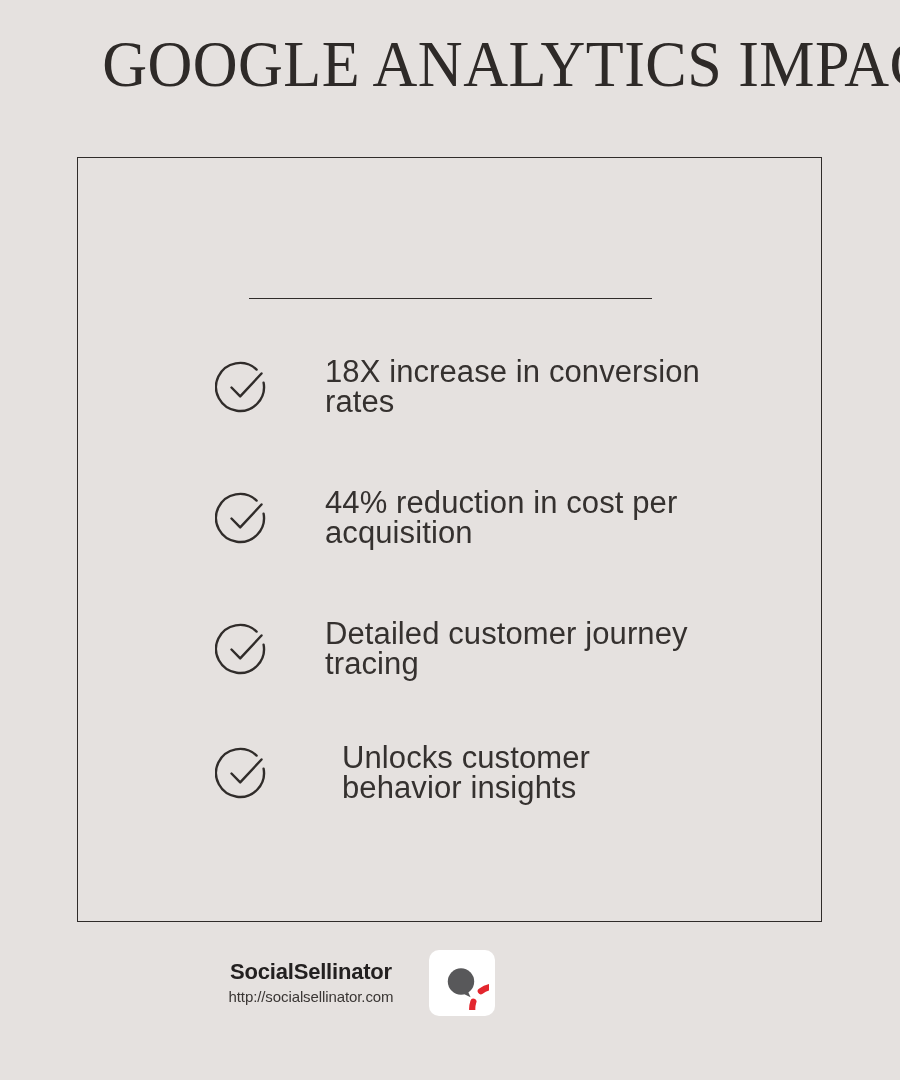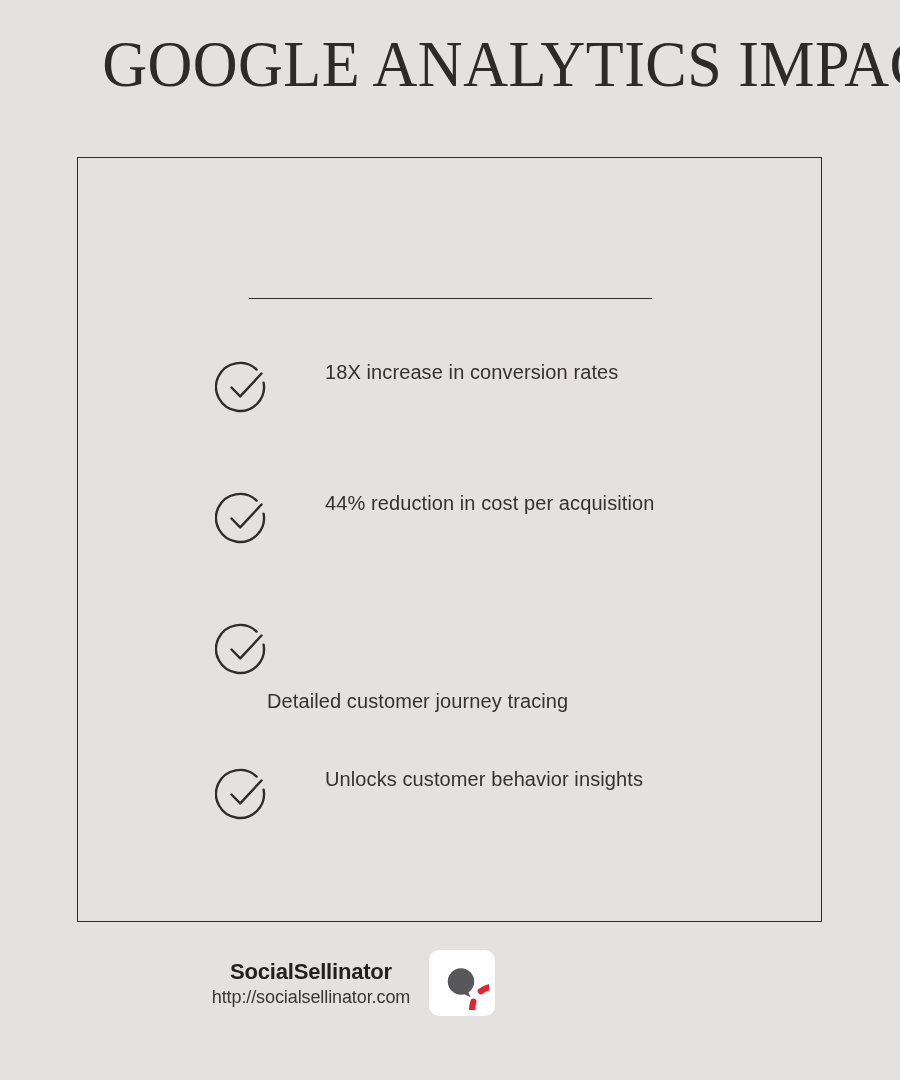--- a/index.html
+++ b/index.html
@@ -64,38 +64,38 @@
   }
   .benefit-item {
     position: absolute;
     left: 0;
     display: flex;
     align-items: flex-start;
     width: 500px;
   }
   .benefit-item.i0 { top: 0px; }
   .benefit-item.i1 { top: 131px; }
-  .benefit-item.i2 { top: 262px; flex-direction: column; }
-  .benefit-item.i3 { top: 407px; }
+  .benefit-item.i2 { top: 262px; }
+  .benefit-item.i3 { top: 386px; gap: 17px; }
 
   .check-icon {
     flex: 0 0 auto;
     width: 58px;
     height: 58px;
     margin-top: 9px;
   }
   .check-icon svg {
     display: block;
     width: 58px;
     height: 58px;
   }
 
   .benefit-text {
     margin-left: 52px;
-    font-size: 20px;
+    font-size: 31px;
     line-height: 30px;
     color: #35312f;
     font-family: "Liberation Sans", sans-serif;
     letter-spacing: 0.1px;
     width: 380px;
     padding-top: 8px;
   }
 
   
   .footer {
@@ -118,21 +118,21 @@
   }
   .brand-name {
     font-size: 22px;
     font-weight: bold;
     color: #232020;
     letter-spacing: -0.2px;
     line-height: 22px;
     padding-bottom: 5px;
   }
   .brand-url {
-    font-size: 18px;
+    font-size: 15px;
     color: #3a3634;
     letter-spacing: -0.1px;
     line-height: 18px;
   }
   .brand-logo {
     width: 66px;
     height: 66px;
     margin-left: 12px;
     background: #ffffff;
     border-radius: 10px;

